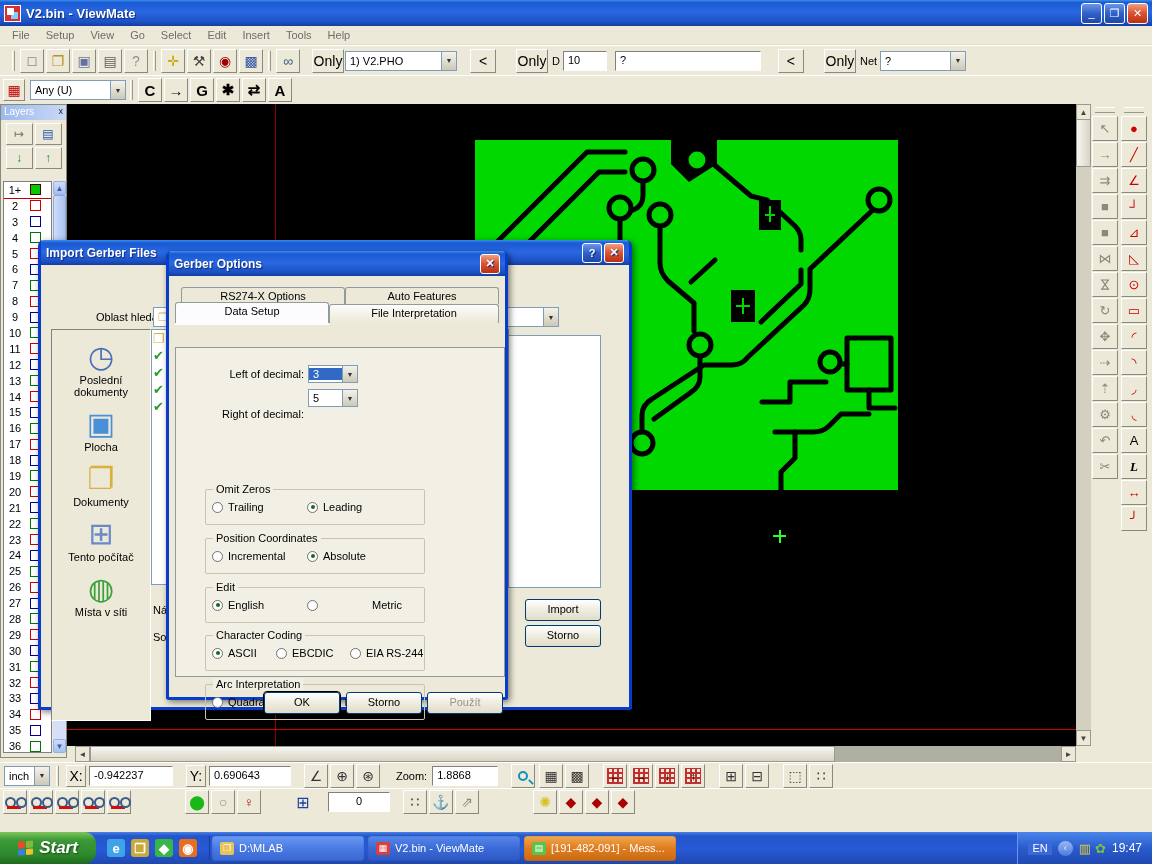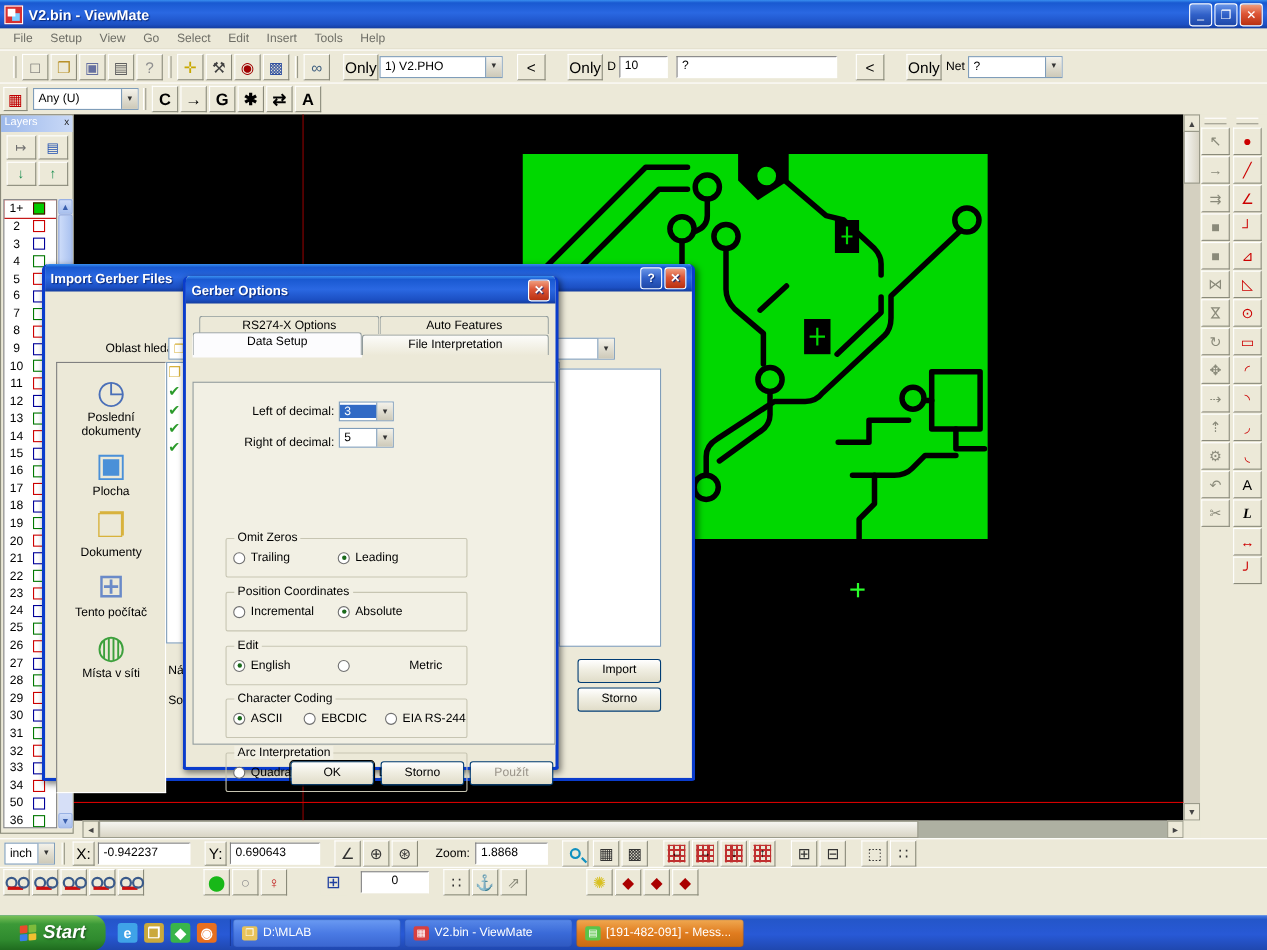--- a/index.html
+++ b/index.html
@@ -595,21 +595,21 @@
       </div>
       <div class="lrow">
         <span class="lnum">33</span>
         <span class="lswatch" style="border: 1px solid rgb(0, 0, 153);"></span>
       </div>
       <div class="lrow">
         <span class="lnum">34</span>
         <span class="lswatch" style="border: 1px solid rgb(204, 0, 0);"></span>
       </div>
       <div class="lrow">
-        <span class="lnum">50</span>
+        <span class="lnum">35</span>
         <span class="lswatch" style="border: 1px solid rgb(0, 0, 153);"></span>
       </div>
       <div class="lrow">
         <span class="lnum">36</span>
         <span class="lswatch" style="border: 1px solid rgb(0, 119, 0);"></span>
       </div>
     </div>
   <div id="layer-scroll">
     <div class="sbtn">▲</div>
     <div id="layer-thumb"></div>
@@ -683,21 +683,21 @@
     <div class="tabrow" style="left:6px;top:28px">
       <div class="tab active" style="width:154px">Data Setup</div>
       <div class="tab" style="width:170px;height:19px">File Interpretation</div>
     </div>
     <div id="tabpanel">
       <span class="fl-label" style="left:20px;top:20px;width:108px">Left of decimal:</span>
       <div class="combo num-combo" style="left:132px;top:17px">
         <span class="val selblue">3</span>
         <span class="arrow">▼</span>
       </div>
-      <span class="fl-label" style="left:12px;top:48px;width:116px">Right of decimal:</span>
+      <span class="fl-label" style="left:12px;top:60px;width:116px">Right of decimal:</span>
       <div class="combo num-combo" style="left:132px;top:41px">
         <span class="val">5</span>
         <span class="arrow">▼</span>
       </div>
       <div id="groups-host">
           <div class="groupbox" style="top: 141px;">
             <span class="gb-legend">Omit Zeros</span>
             <div class="gb-opts">
               <label class="ropt" style="flex: 0 0 95px;">
                 <span class="radio"></span>
@@ -908,13 +908,22 @@
       </div>
       <div class="taskbtn" style="width: 152px;">
         <span class="ticon" style="background: rgb(216, 64, 64);">▦</span>
         <span>V2.bin - ViewMate</span>
       </div>
       <div class="taskbtn orange" style="width: 152px;">
         <span class="ticon" style="background: rgb(89, 196, 74);">▤</span>
         <span>[191-482-091] - Mess...</span>
       </div>
     </span>
+  <div id="tray">
+    <span id="lang">EN</span>
+    <span id="chev">‹</span>
+    <span id="tray-icons" style="display:flex;gap:4px">
+        <span class="tray-ic" style="color: rgb(226, 204, 62);">▥</span>
+        <span class="tray-ic" style="color: rgb(125, 194, 66);">✿</span>
+      </span>
+    <span id="clock">19:47</span>
+  </div>
 </div>
 
 </body></html>

